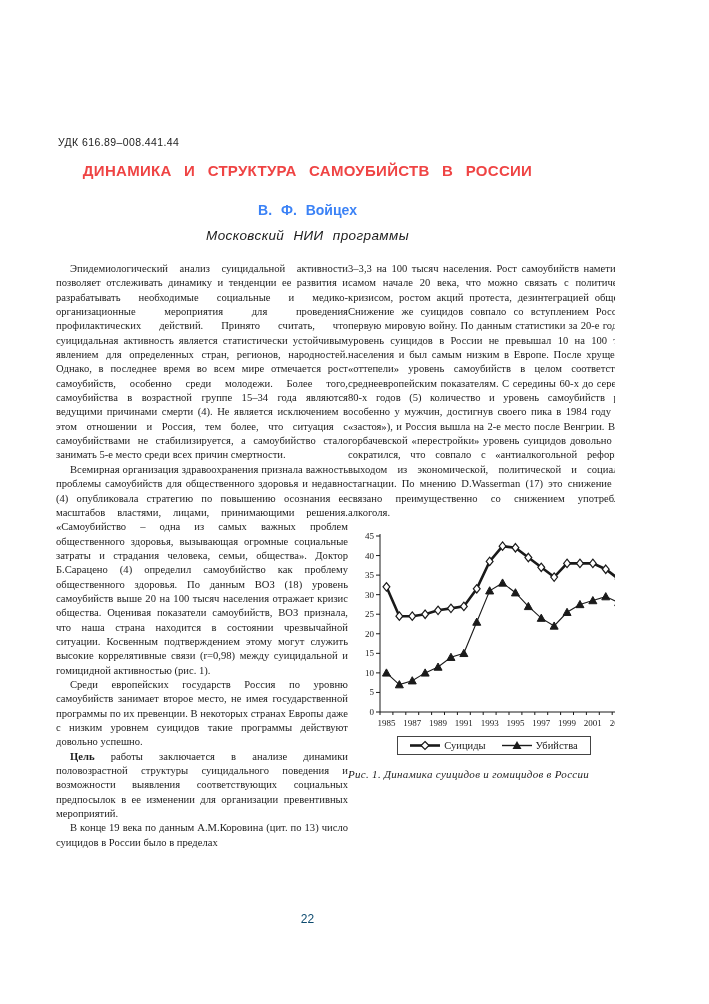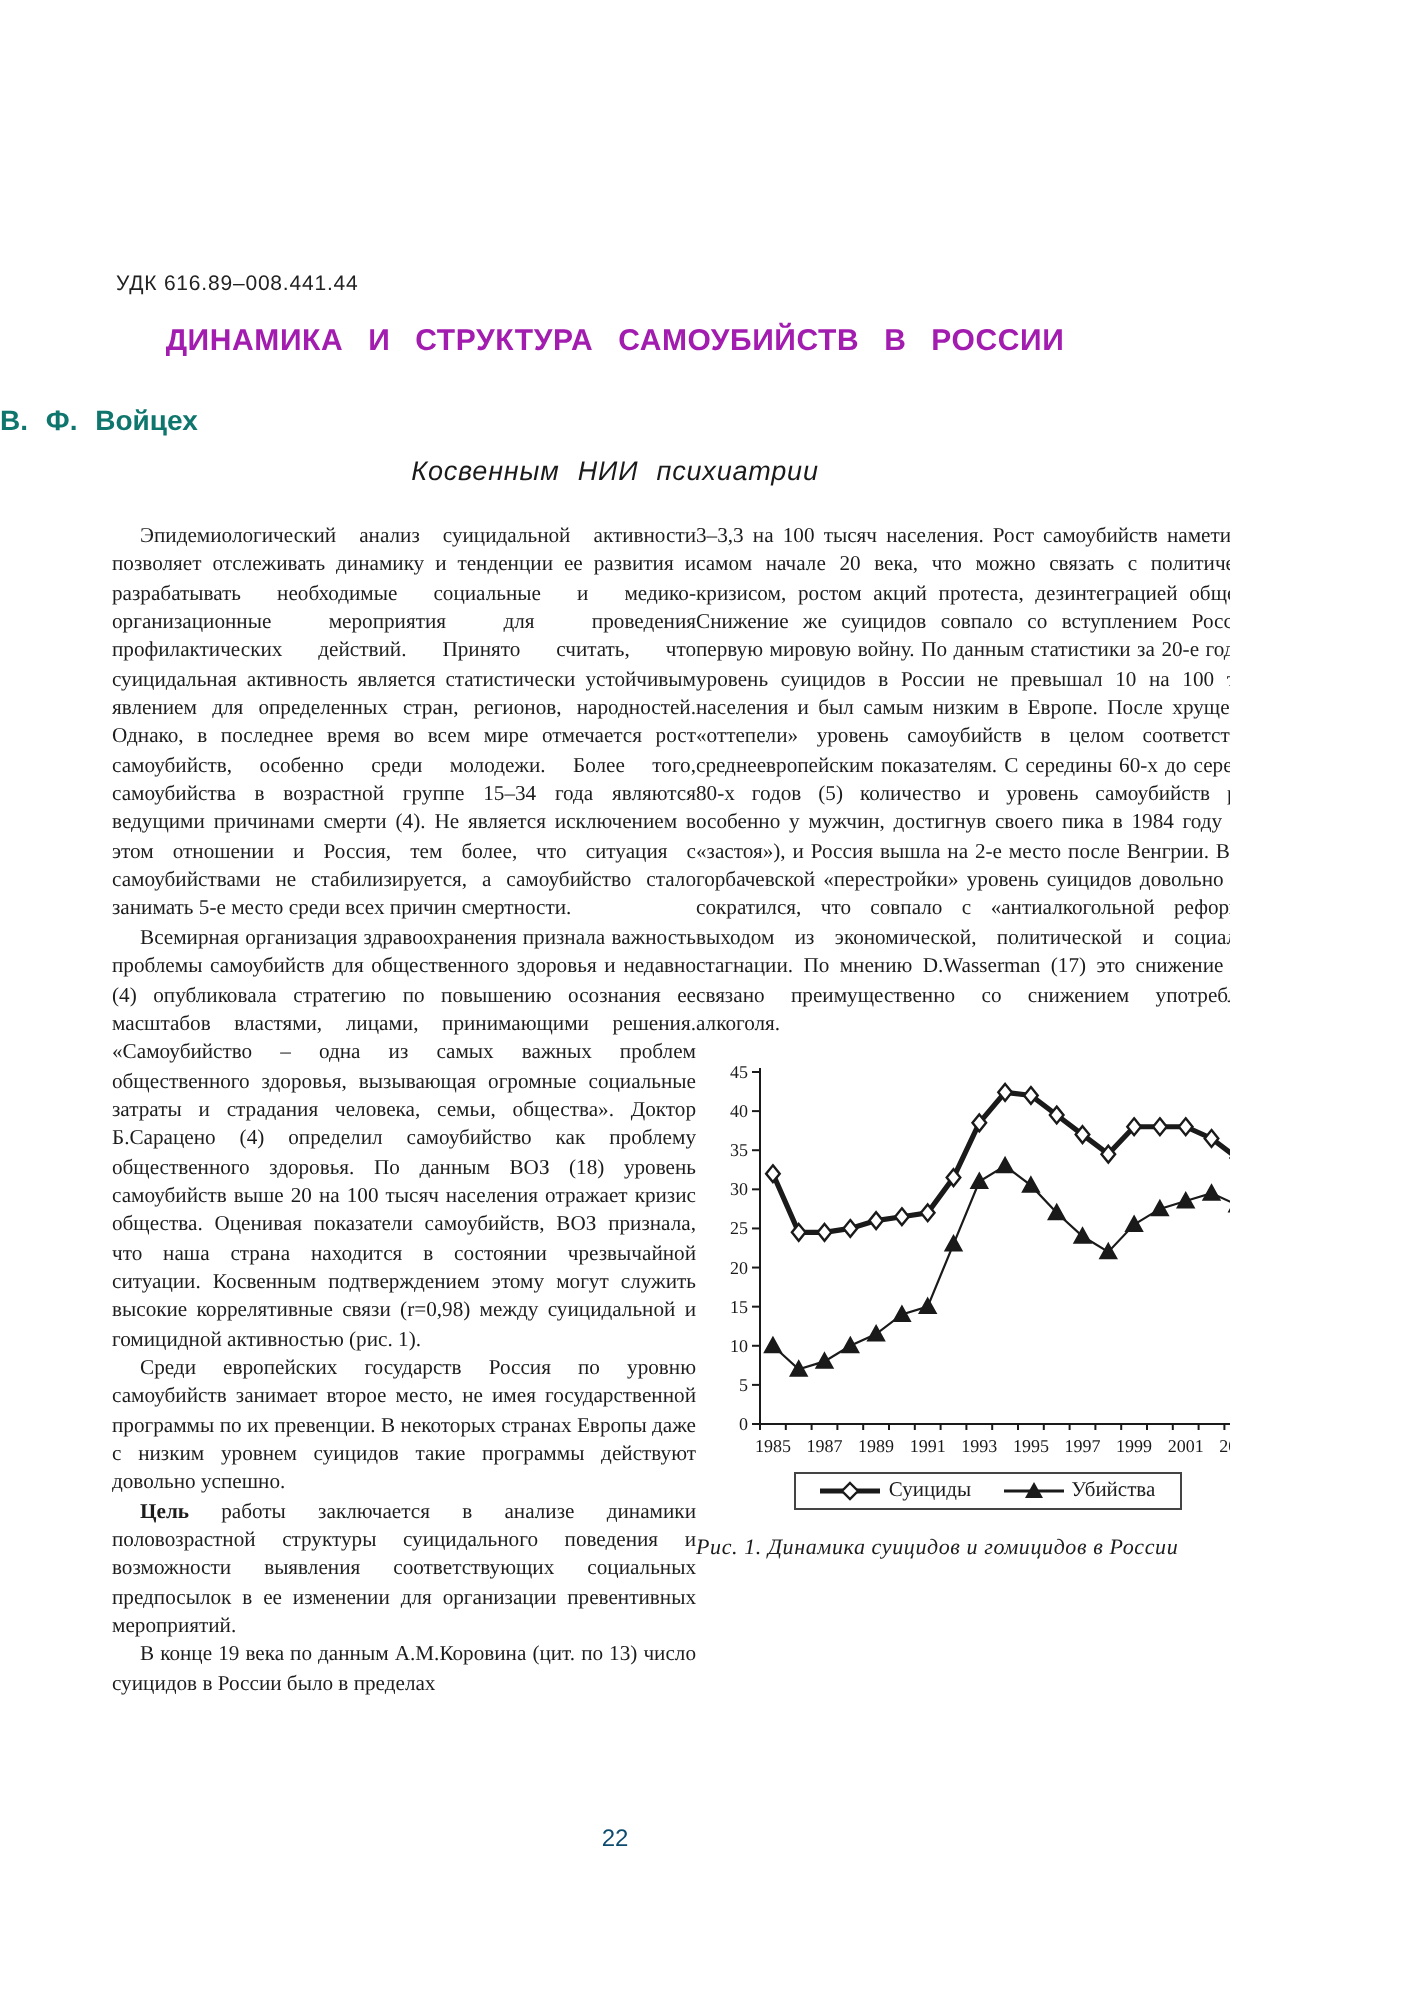--- a/index.html
+++ b/index.html
@@ -7,26 +7,26 @@
     position:relative;width:615px;height:1004px;background:#ffffff;
     font-family:"Liberation Serif",serif;color:#1c1c1c;overflow:hidden;
   }
   .udk{
     position:absolute;left:58px;top:136px;
     font-family:"Liberation Sans",sans-serif;font-size:10.5px;letter-spacing:.4px;color:#222;
   }
   .title{
     position:absolute;left:0;right:0;top:162px;text-align:center;
     font-family:"Liberation Sans",sans-serif;font-weight:bold;font-size:15px;
-    letter-spacing:.3px;word-spacing:8px;color:#a21caf;
+    letter-spacing:.3px;word-spacing:8px;color:#ef4444;
   }
   .author{
-    position:absolute;left:0;right:0;top:202px;text-align:left;
+    position:absolute;left:0;right:0;top:202px;text-align:center;
     font-family:"Liberation Sans",sans-serif;font-weight:bold;font-size:14px;
-    word-spacing:5px;color:#0f766e;
+    word-spacing:5px;color:#3b82f6;
   }
   .affiliation{
     position:absolute;left:0;right:0;top:228px;text-align:center;
     font-family:"Liberation Sans",sans-serif;font-style:italic;font-size:13.5px;
     letter-spacing:.4px;word-spacing:5px;color:#1b1b1b;
   }
   .columns{
     position:absolute;left:56px;top:262px;width:600px;
     display:flex;
   }
@@ -57,21 +57,21 @@
 <body>
 
 <div class="page">
 
   <div class="udk">УДК 616.89–008.441.44</div>
 
   <div class="title">ДИНАМИКА И СТРУКТУРА САМОУБИЙСТВ В РОССИИ</div>
 
   <div class="author">В. Ф. Войцех</div>
 
-  <div class="affiliation">Косвенным НИИ психиатрии</div>
+  <div class="affiliation">Московский НИИ программы</div>
 
   <div class="columns">
 
     <div class="col">
       <p>Эпидемиологический анализ суицидальной активности позволяет отслеживать динамику и тенденции ее развития и разрабатывать необходимые социальные и медико-организационные мероприятия для проведения профилактических действий. Принято считать, что суицидальная активность является статистически устойчивым явлением для определенных стран, регионов, народностей. Однако, в последнее время во всем мире отмечается рост самоубийств, особенно среди молодежи. Более того, самоубийства в возрастной группе 15–34 года являются ведущими причинами смерти (4). Не является исключением в этом отношении и Россия, тем более, что ситуация с самоубийствами не стабилизируется, а самоубийство стало занимать 5-е место среди всех причин смертности.</p>
       <p>Всемирная организация здравоохранения признала важность проблемы самоубийств для общественного здоровья и недавно (4) опубликовала стратегию по повышению осознания ее масштабов властями, лицами, принимающими решения. «Самоубийство – одна из самых важных проблем общественного здоровья, вызывающая огромные социальные затраты и страдания человека, семьи, общества». Доктор Б.Сарацено (4) определил самоубийство как проблему общественного здоровья. По данным ВОЗ (18) уровень самоубийств выше 20 на 100 тысяч населения отражает кризис общества. Оценивая показатели самоубийств, ВОЗ признала, что наша страна находится в состоянии чрезвычайной ситуации. Косвенным подтверждением этому могут служить высокие коррелятивные связи (r=0,98) между суицидальной и гомицидной активностью (рис. 1).</p>
       <p>Среди европейских государств Россия по уровню самоубийств занимает второе место, не имея государственной программы по их превенции. В некоторых странах Европы даже с низким уровнем суицидов такие программы действуют довольно успешно.</p>
       <p><b>Цель</b><span> работы заключается в анализе динамики половозрастной структуры суицидального поведения и возможности выявления соответствующих социальных предпосылок в ее изменении для организации превентивных мероприятий.</span></p>
       <p>В конце 19 века по данным А.М.Коровина (цит. по 13) число суицидов в России было в пределах</p>
     </div>

